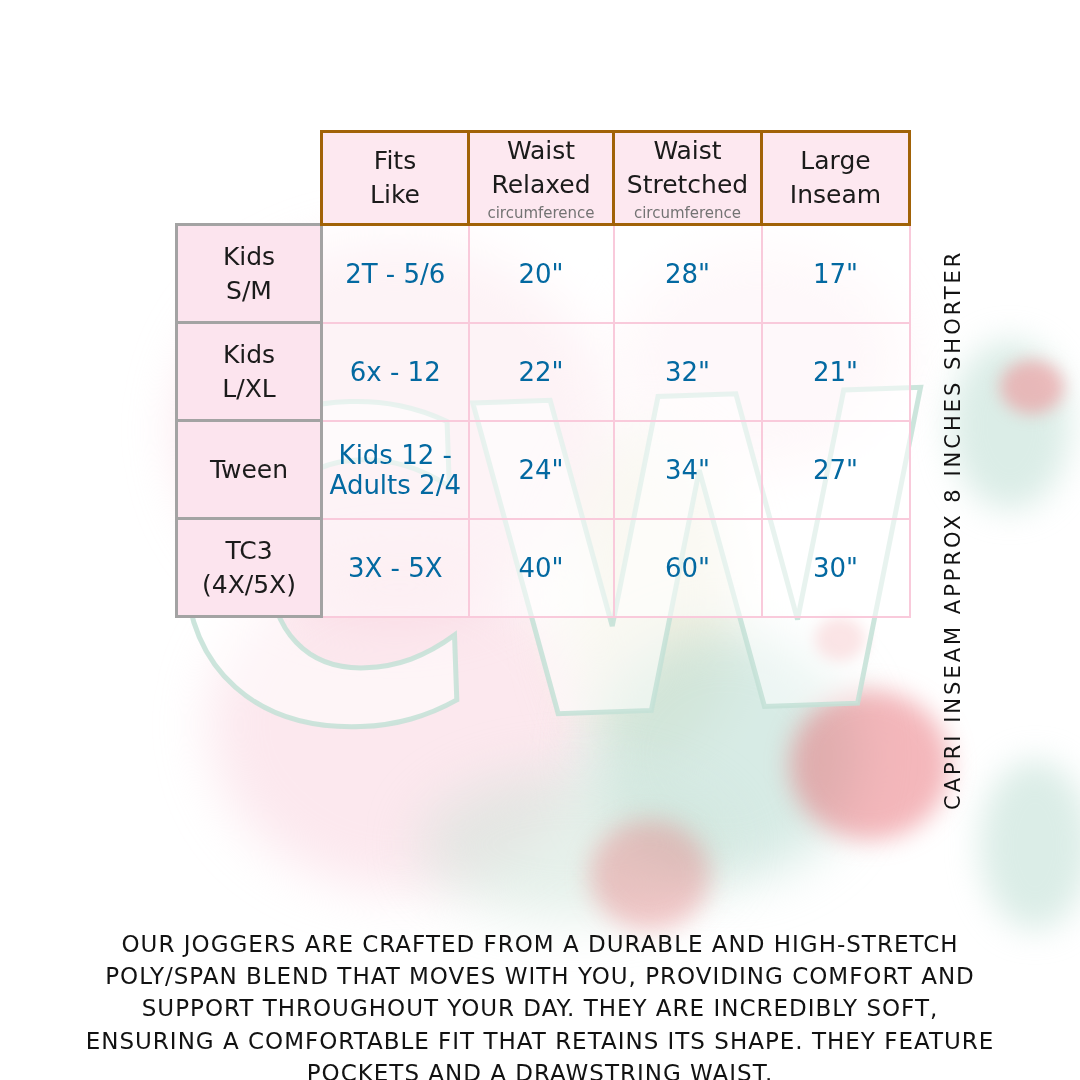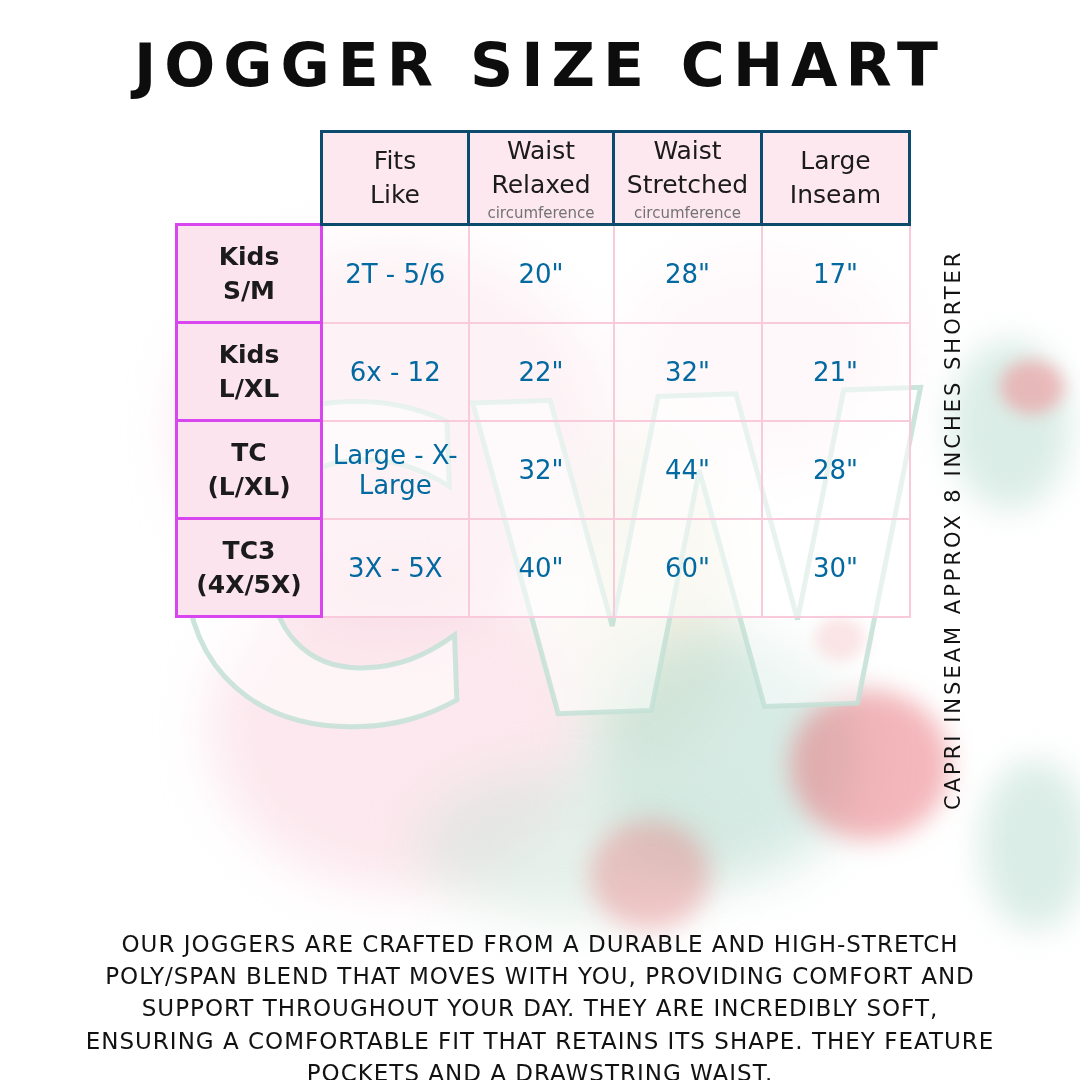--- a/index.html
+++ b/index.html
@@ -69,32 +69,32 @@
   }
   .size-table th, .size-table td {
     border: 2px solid #f9cadb;
     text-align: center;
     vertical-align: middle;
     padding: 0;
   }
   .size-table thead tr { height: 93px; }
   .size-table tbody tr { height: 98px; }
   .size-table thead th {
-    border: 3px solid #0c4a6e;
+    border: 3px solid #a16207;
     background: #fde8f0;
     font-weight: 500;
   }
   .size-table td.ghost {
     border-style: none;
     background: transparent;
   }
   .size-table tbody th.rowlabel {
-    border: 3px solid #d946ef;
+    border: 3px solid #a3a3a3;
     background: #fce4ee;
-    font-weight: 700;
+    font-weight: 400;
   }
   .h-main, .rowlabel-text, .cell-text {
     white-space: pre-line;
     font-size: 25px;
     line-height: 1.35;
     color: #1b1b1b;
   }
   .h-sub {
     font-size: 15px;
     margin-top: 2px;
@@ -152,21 +152,20 @@
     <div class="blob mint2"></div>
     <div class="blob mint3"></div>
     <div class="blob mint4"></div>
     <div class="blob red1"></div>
     <div class="blob red2"></div>
     <div class="blob red3"></div>
     <div class="blob red4"></div>
     <div class="wm-text">CW</div>
   </div>
 
-  <h1 class="page-title">JOGGER SIZE CHART</h1>
 
   <table class="size-table">
     <colgroup>
       <col style="width:145px">
         <col style="width:147px">
         <col style="width:145px">
         <col style="width:148px">
         <col style="width:148px">
     </colgroup>
     <thead>
@@ -210,28 +209,27 @@
             <div class="rowlabel-text">Kids
 L/XL</div>
           </th>
         <td class="datacell">6x - 12</td>
         <td class="datacell">22"</td>
         <td class="datacell">32"</td>
         <td class="datacell">21"</td>
       </tr>
       <tr>
         <th class="rowlabel">
-            <div class="rowlabel-text">TC
-(L/XL)</div>
-          </th>
-        <td class="datacell">Large -
-X-Large</td>
-        <td class="datacell">32"</td>
-        <td class="datacell">44"</td>
-        <td class="datacell">28"</td>
+            <div class="rowlabel-text">Tween</div>
+          </th>
+        <td class="datacell">Kids 12 -
+Adults 2/4</td>
+        <td class="datacell">24"</td>
+        <td class="datacell">34"</td>
+        <td class="datacell">27"</td>
       </tr>
       <tr>
         <th class="rowlabel">
             <div class="rowlabel-text">TC3
 (4X/5X)</div>
           </th>
         <td class="datacell">3X - 5X</td>
         <td class="datacell">40"</td>
         <td class="datacell">60"</td>
         <td class="datacell">30"</td>

